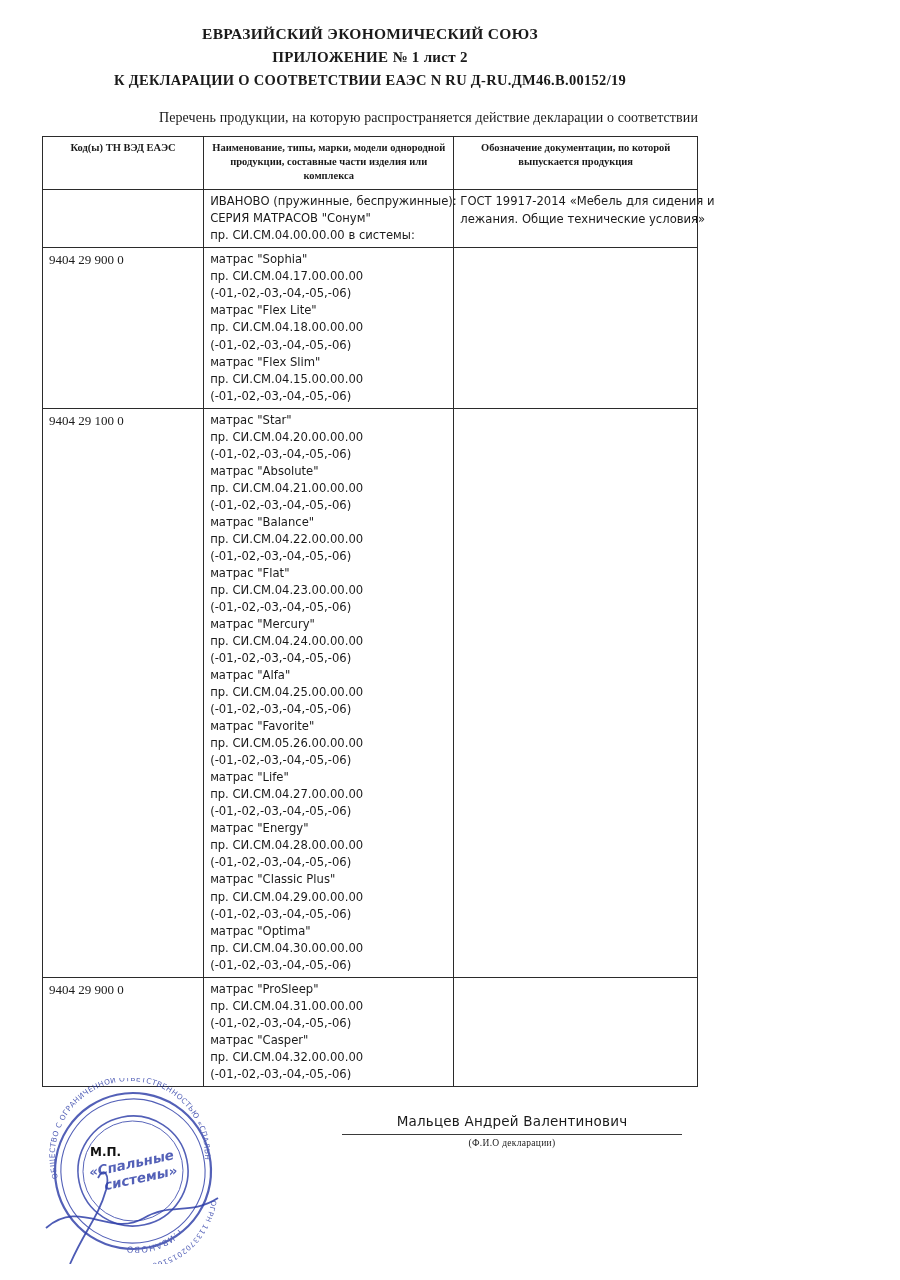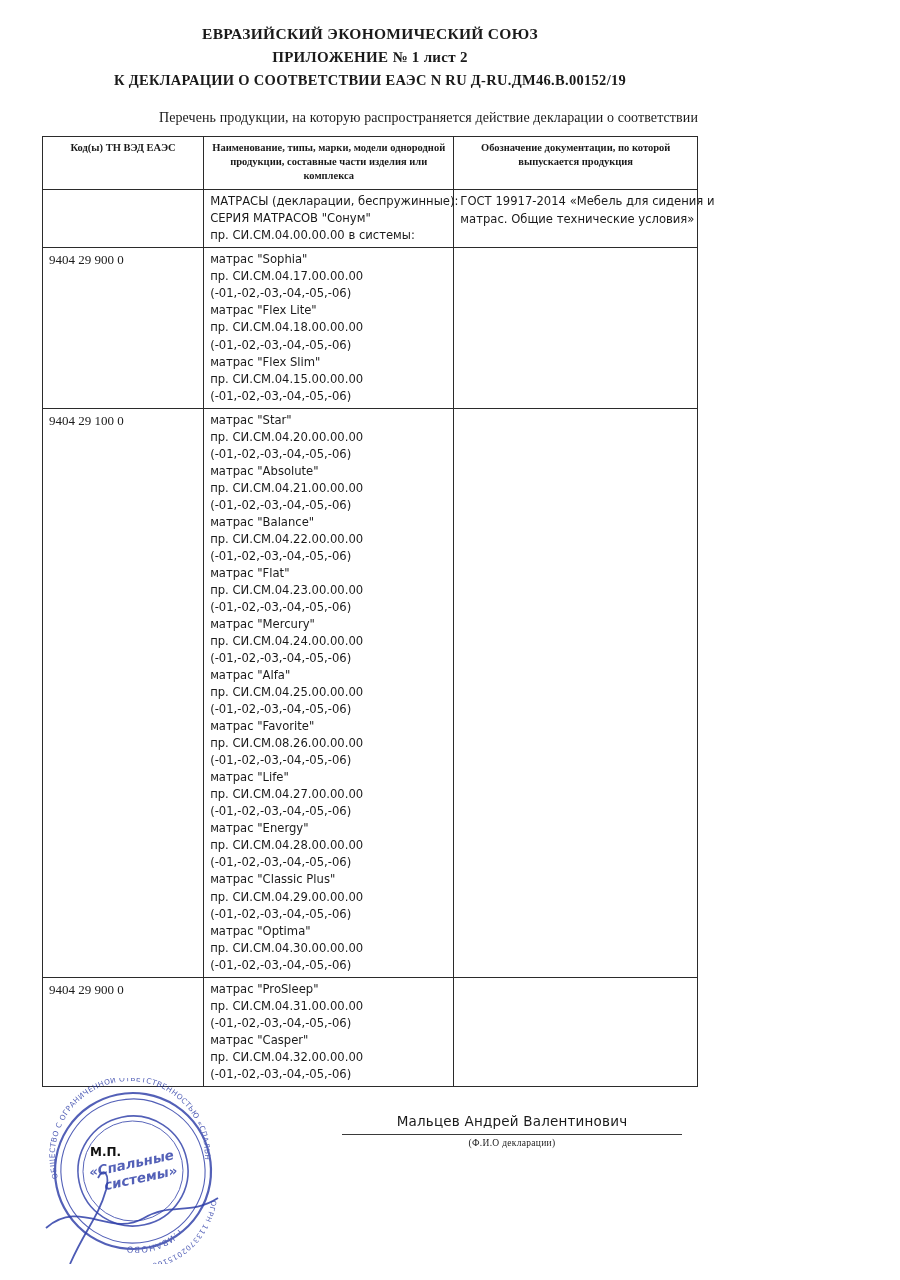--- a/index.html
+++ b/index.html
@@ -159,27 +159,27 @@
       <tr>
         <th>Код(ы) ТН ВЭД ЕАЭС</th>
         <th>Наименование, типы, марки, модели однородной продукции, составные части изделия или комплекса</th>
         <th>Обозначение документации, по которой выпускается продукция</th>
       </tr>
     </thead>
     <tbody>
       <tr>
         <td class="code-cell"></td>
         <td class="name-cell">
-            <span class="row-line">МАТРАСЫ (декларации, беспружинные):</span>
+            <span class="row-line">ИВАНОВО (пружинные, беспружинные):</span>
             <span class="row-line">СЕРИЯ МАТРАСОВ "Сонум"</span>
             <span class="row-line">пр. СИ.СМ.04.00.00.00 в системы:</span>
           </td>
         <td class="doc-cell">
             <span class="row-line">ГОСТ 19917-2014 «Мебель для сидения и</span>
-            <span class="row-line">матрас. Общие технические условия»</span>
+            <span class="row-line">лежания. Общие технические условия»</span>
           </td>
       </tr>
       <tr>
         <td class="code-cell">9404 29 900 0</td>
         <td class="name-cell">
             <span class="row-line">матрас "Sophia"</span>
             <span class="row-line">пр. СИ.СМ.04.17.00.00.00</span>
             <span class="row-line">(-01,-02,-03,-04,-05,-06)</span>
             <span class="row-line">матрас "Flex Lite"</span>
             <span class="row-line">пр. СИ.СМ.04.18.00.00.00</span>
@@ -205,21 +205,21 @@
             <span class="row-line">матрас "Flat"</span>
             <span class="row-line">пр. СИ.СМ.04.23.00.00.00</span>
             <span class="row-line">(-01,-02,-03,-04,-05,-06)</span>
             <span class="row-line">матрас "Mercury"</span>
             <span class="row-line">пр. СИ.СМ.04.24.00.00.00</span>
             <span class="row-line">(-01,-02,-03,-04,-05,-06)</span>
             <span class="row-line">матрас "Alfa"</span>
             <span class="row-line">пр. СИ.СМ.04.25.00.00.00</span>
             <span class="row-line">(-01,-02,-03,-04,-05,-06)</span>
             <span class="row-line">матрас "Favorite"</span>
-            <span class="row-line">пр. СИ.СМ.08.26.00.00.00</span>
+            <span class="row-line">пр. СИ.СМ.05.26.00.00.00</span>
             <span class="row-line">(-01,-02,-03,-04,-05,-06)</span>
             <span class="row-line">матрас "Life"</span>
             <span class="row-line">пр. СИ.СМ.04.27.00.00.00</span>
             <span class="row-line">(-01,-02,-03,-04,-05,-06)</span>
             <span class="row-line">матрас "Energy"</span>
             <span class="row-line">пр. СИ.СМ.04.28.00.00.00</span>
             <span class="row-line">(-01,-02,-03,-04,-05,-06)</span>
             <span class="row-line">матрас "Classic Plus"</span>
             <span class="row-line">пр. СИ.СМ.04.29.00.00.00</span>
             <span class="row-line">(-01,-02,-03,-04,-05,-06)</span>

